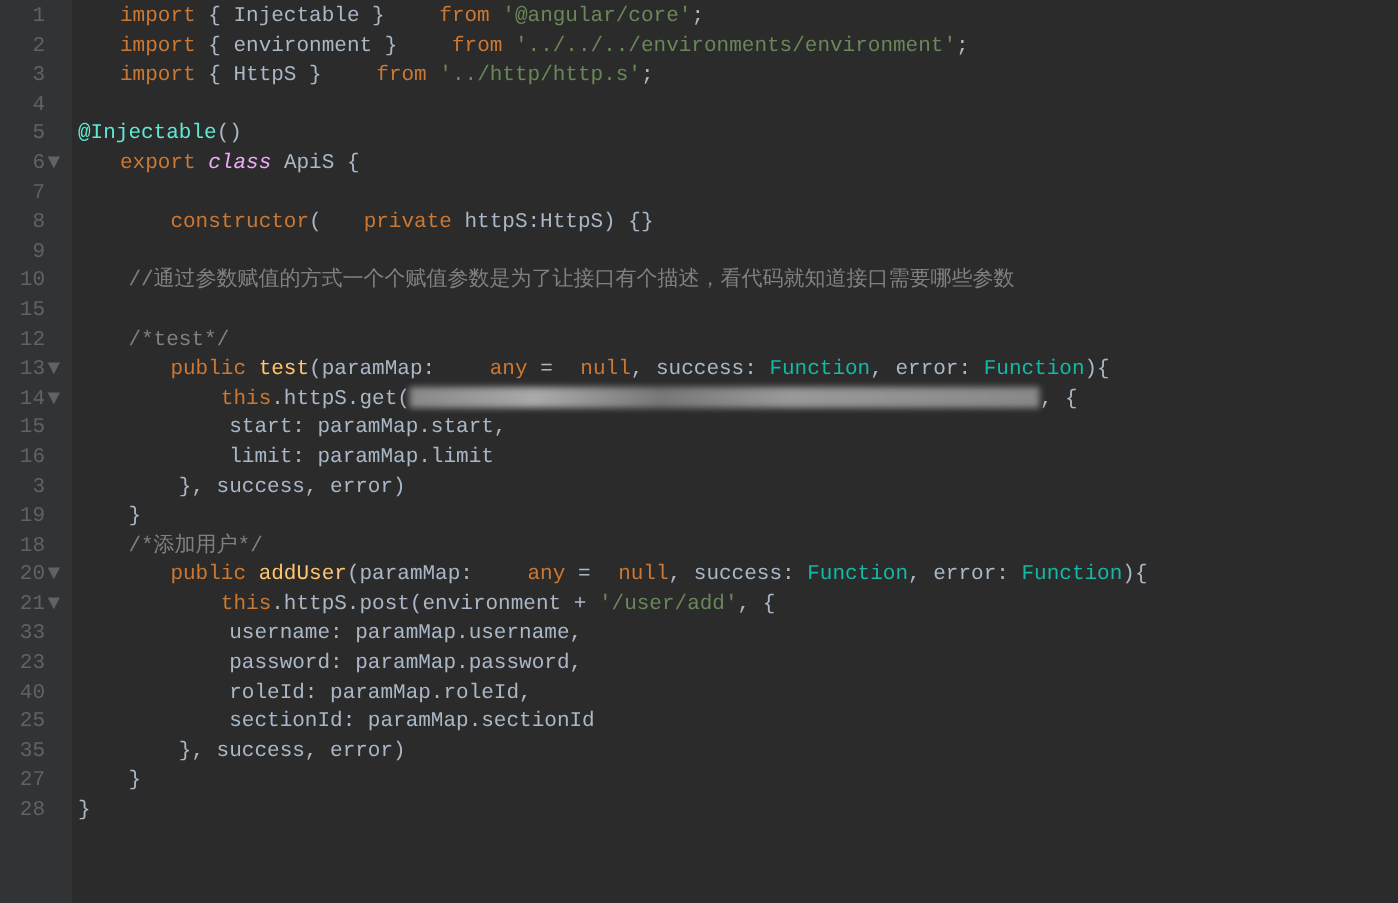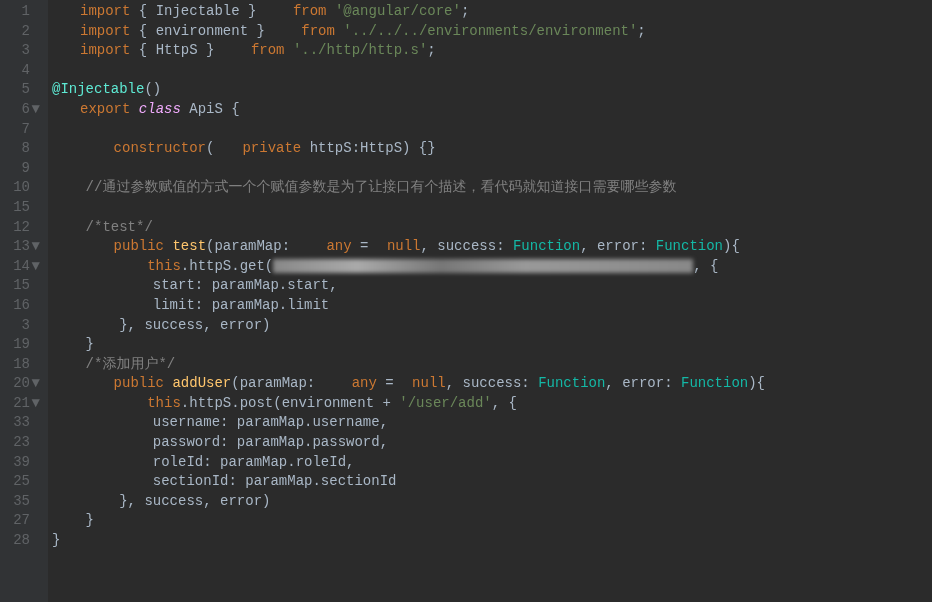--- a/index.html
+++ b/index.html
@@ -68,20 +68,20 @@
       <div class="gutter-line"><span>14</span><span class="fold">▼</span></div>
       <div class="gutter-line"><span>15</span><span class="fold"></span></div>
       <div class="gutter-line"><span>16</span><span class="fold"></span></div>
       <div class="gutter-line"><span>3</span><span class="fold"></span></div>
       <div class="gutter-line"><span>19</span><span class="fold"></span></div>
       <div class="gutter-line"><span>18</span><span class="fold"></span></div>
       <div class="gutter-line"><span>20</span><span class="fold">▼</span></div>
       <div class="gutter-line"><span>21</span><span class="fold">▼</span></div>
       <div class="gutter-line"><span>33</span><span class="fold"></span></div>
       <div class="gutter-line"><span>23</span><span class="fold"></span></div>
-      <div class="gutter-line"><span>39</span><span class="fold"></span></div>
+      <div class="gutter-line"><span>40</span><span class="fold"></span></div>
       <div class="gutter-line"><span>25</span><span class="fold"></span></div>
       <div class="gutter-line"><span>35</span><span class="fold"></span></div>
       <div class="gutter-line"><span>27</span><span class="fold"></span></div>
       <div class="gutter-line"><span>28</span><span class="fold"></span></div>
     </div>
   <div class="code" id="code"><div class="code-line"><span class="kw">import</span><span> { </span><span>Injectable</span><span> } </span><span class="kw">from</span><span> </span><span class="str">'@angular/core'</span><span>;</span></div><div class="code-line"><span class="kw">import</span><span> { </span><span>environment</span><span> } </span><span class="kw">from</span><span> </span><span class="str">'../../../environments/environment'</span><span>;</span></div><div class="code-line"><span class="kw">import</span><span> { </span><span>HttpS</span><span> } </span><span class="kw">from</span><span> </span><span class="str">'../http/http.s'</span><span>;</span></div><div class="code-line"></div><div class="code-line"><span class="at">@Injectable</span><span>()</span></div><div class="code-line"><span class="kw">export</span><span> </span><span class="cls">class</span><span> </span><span>ApiS</span><span> {</span></div><div class="code-line"></div><div class="code-line"><span>    </span><span class="kw">constructor</span><span>(</span><span class="kw">private</span><span> httpS:HttpS) {}</span></div><div class="code-line"></div><div class="code-line"><span>    </span><span class="cmt">//通过参数赋值的方式一个个赋值参数是为了让接口有个描述，看代码就知道接口需要哪些参数</span></div><div class="code-line"></div><div class="code-line"><span>    </span><span class="cmt">/*test*/</span></div><div class="code-line"><span>    </span><span class="kw">public</span><span> </span><span class="fn">test</span><span>(paramMap: </span><span class="kw">any</span><span> = </span><span class="null">null</span><span>, success: </span><span class="type">Function</span><span>, error: </span><span class="type">Function</span><span>){</span></div><div class="code-line"><span>        </span><span class="kw">this</span><span>.httpS.get(</span><span class="blur-box" style="width: 420px;"></span><span>, {</span></div><div class="code-line"><span>            start: paramMap.start,</span></div><div class="code-line"><span>            limit: paramMap.limit</span></div><div class="code-line"><span>        }, success, error)</span></div><div class="code-line"><span>    }</span></div><div class="code-line"><span>    </span><span class="cmt">/*添加用户*/</span></div><div class="code-line"><span>    </span><span class="kw">public</span><span> </span><span class="fn">addUser</span><span>(paramMap: </span><span class="kw">any</span><span> = </span><span class="null">null</span><span>, success: </span><span class="type">Function</span><span>, error: </span><span class="type">Function</span><span>){</span></div><div class="code-line"><span>        </span><span class="kw">this</span><span>.httpS.post(environment </span><span>+</span><span> </span><span class="str">'/user/add'</span><span>, {</span></div><div class="code-line"><span>            username: paramMap.username,</span></div><div class="code-line"><span>            password: paramMap.password,</span></div><div class="code-line"><span>            roleId: paramMap.roleId,</span></div><div class="code-line"><span>            sectionId: paramMap.sectionId</span></div><div class="code-line"><span>        }, success, error)</span></div><div class="code-line"><span>    }</span></div><div class="code-line"><span>}</span></div></div>
 </div>
 
 </body></html>

